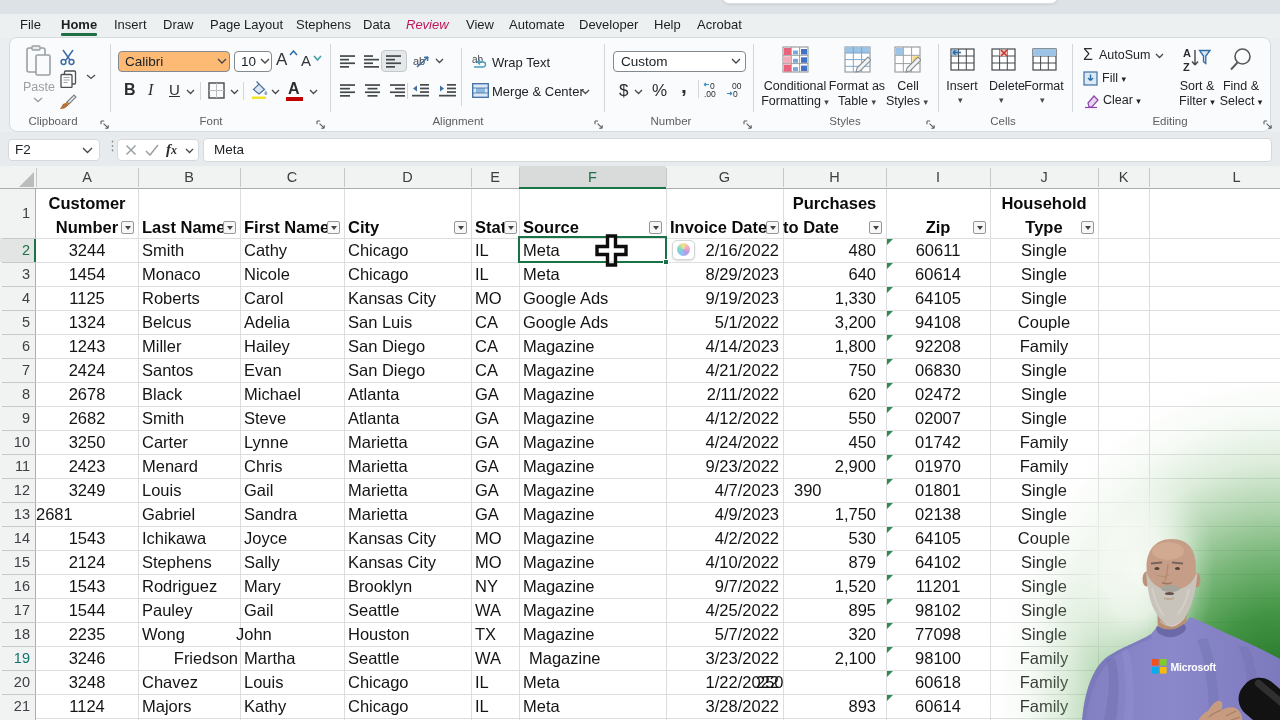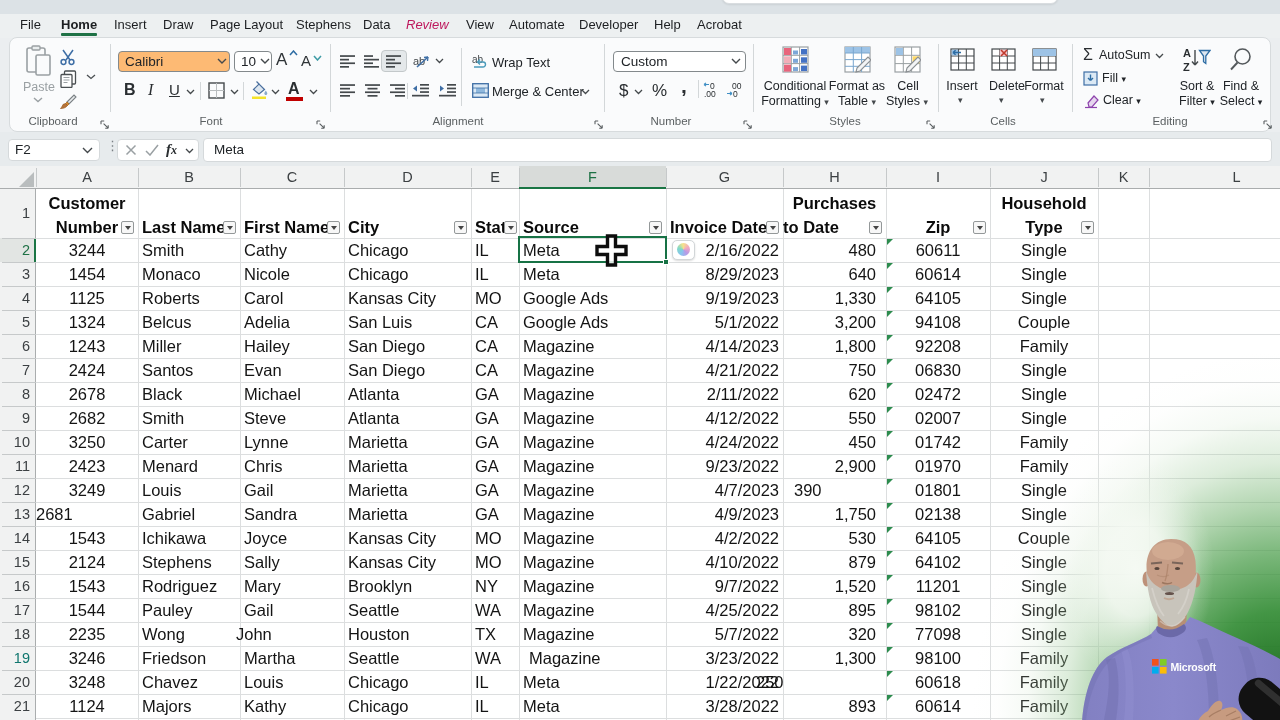--- a/index.html
+++ b/index.html
@@ -648,27 +648,27 @@
 <div class="cell" style="left:236px;top:622px;width:98px;">John</div>
 <div class="cell" style="left:348px;top:622px;width:121px;">Houston</div>
 <div class="cell" style="left:475px;top:622px;width:42px;">TX</div>
 <div class="cell" style="left:523px;top:622px;width:135px;">Magazine</div>
 <div class="cell" style="left:666px;top:622px;width:113px;text-align:right;">5/7/2022</div>
 <div class="cell" style="left:783px;top:622px;width:93px;text-align:right;">320</div>
 <div class="cell" style="left:886px;top:622px;width:104px;text-align:center;">77098</div>
 <div class="cell" style="left:990px;top:622px;width:108px;text-align:center;">Single</div>
 <div class="tri-i" style="left:887px;top:623px;"></div>
 <div class="cell" style="left:36px;top:646px;width:102px;text-align:center;">3246</div>
-<div class="cell" style="left:142px;top:646px;width:96px;">Friedson</div>
+<div class="cell" style="left:142px;top:646px;width:96px;text-align:right;">Friedson</div>
 <div class="cell" style="left:244px;top:646px;width:98px;">Martha</div>
 <div class="cell" style="left:348px;top:646px;width:121px;">Seattle</div>
 <div class="cell" style="left:475px;top:646px;width:42px;">WA</div>
 <div class="cell" style="left:529px;top:646px;width:135px;">Magazine</div>
 <div class="cell" style="left:666px;top:646px;width:113px;text-align:right;">3/23/2022</div>
-<div class="cell" style="left:783px;top:646px;width:93px;text-align:right;">1,300</div>
+<div class="cell" style="left:783px;top:646px;width:93px;text-align:right;">2,100</div>
 <div class="cell" style="left:886px;top:646px;width:104px;text-align:center;">98100</div>
 <div class="cell" style="left:990px;top:646px;width:108px;text-align:center;">Family</div>
 <div class="tri-i" style="left:887px;top:647px;"></div>
 <div class="cell" style="left:36px;top:670px;width:102px;text-align:center;">3248</div>
 <div class="cell" style="left:142px;top:670px;width:96px;">Chavez</div>
 <div class="cell" style="left:244px;top:670px;width:98px;">Louis</div>
 <div class="cell" style="left:348px;top:670px;width:121px;">Chicago</div>
 <div class="cell" style="left:475px;top:670px;width:42px;">IL</div>
 <div class="cell" style="left:523px;top:670px;width:135px;">Meta</div>
 <div class="cell" style="left:666px;top:670px;width:113px;text-align:right;">1/22/2022</div>

